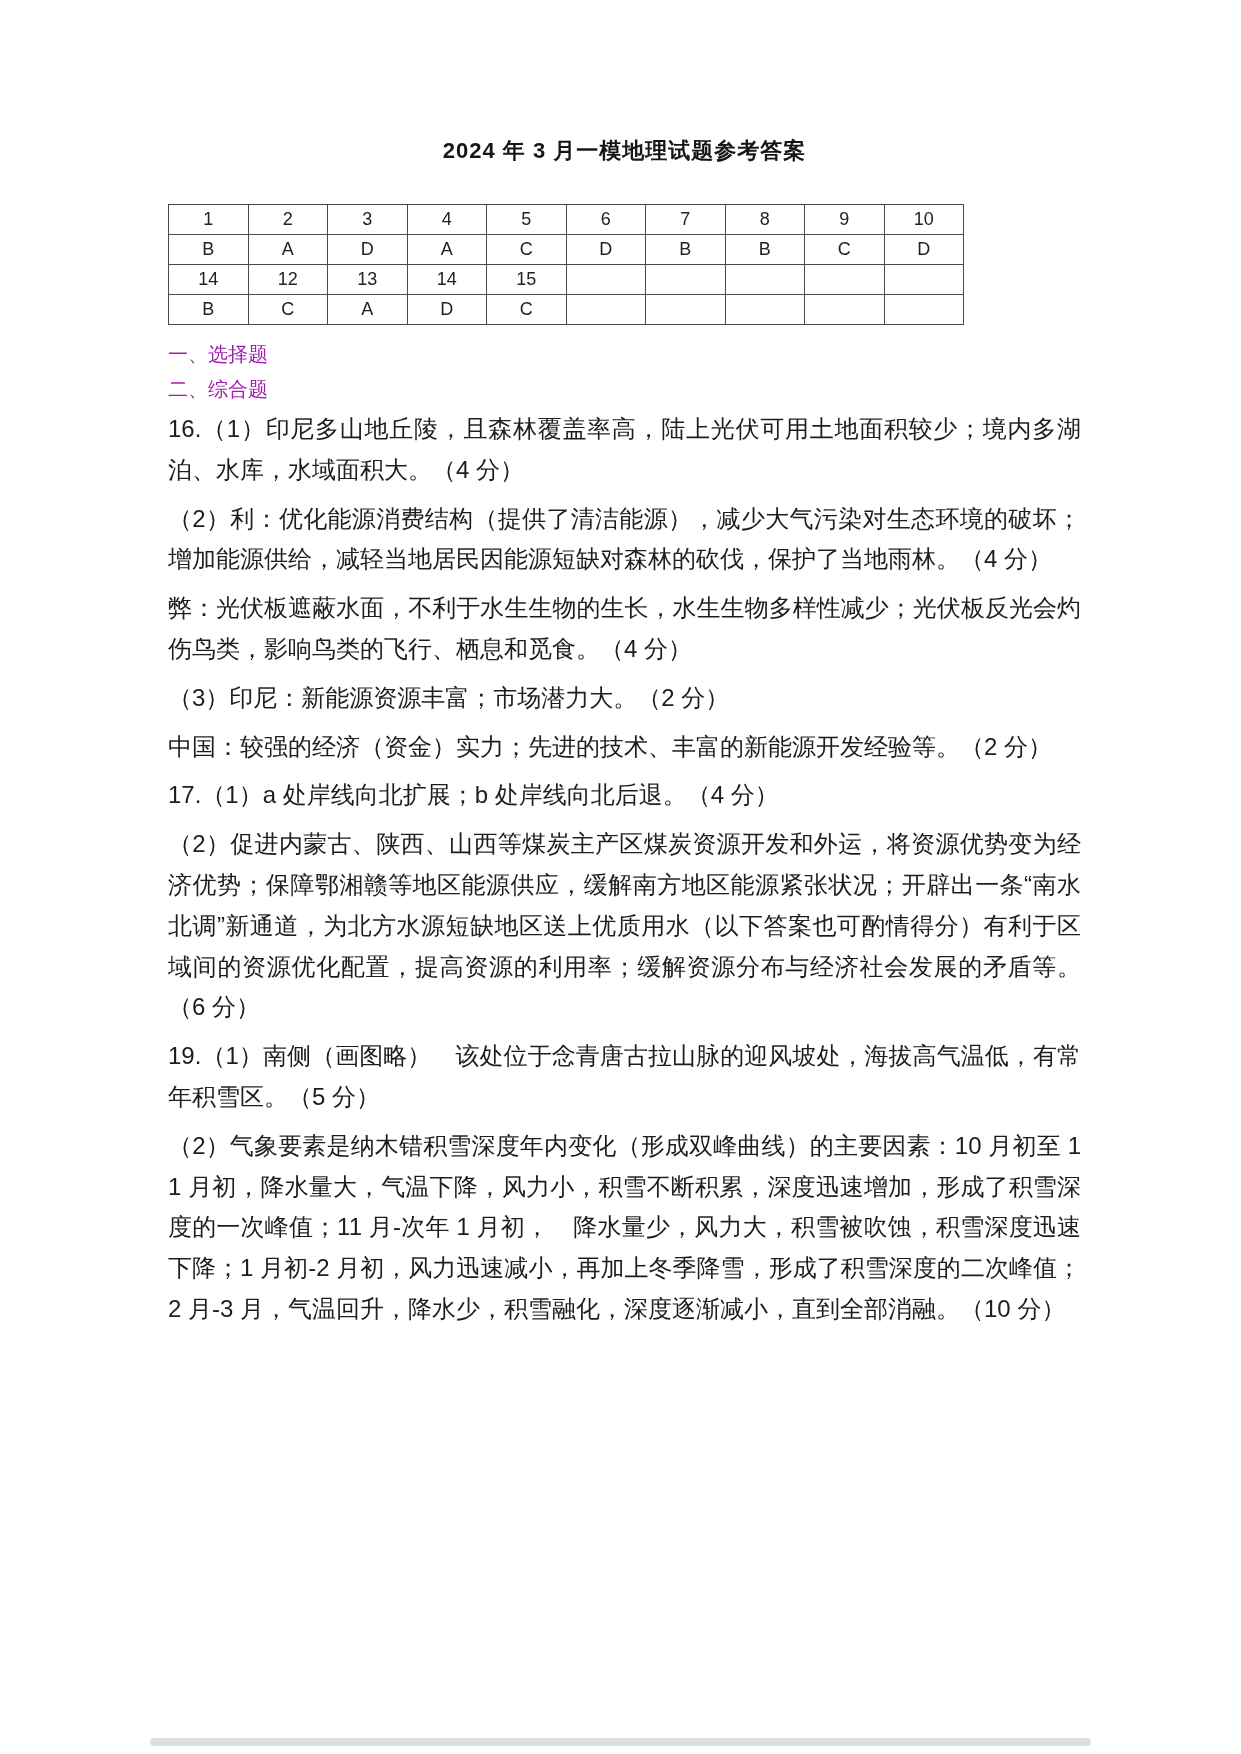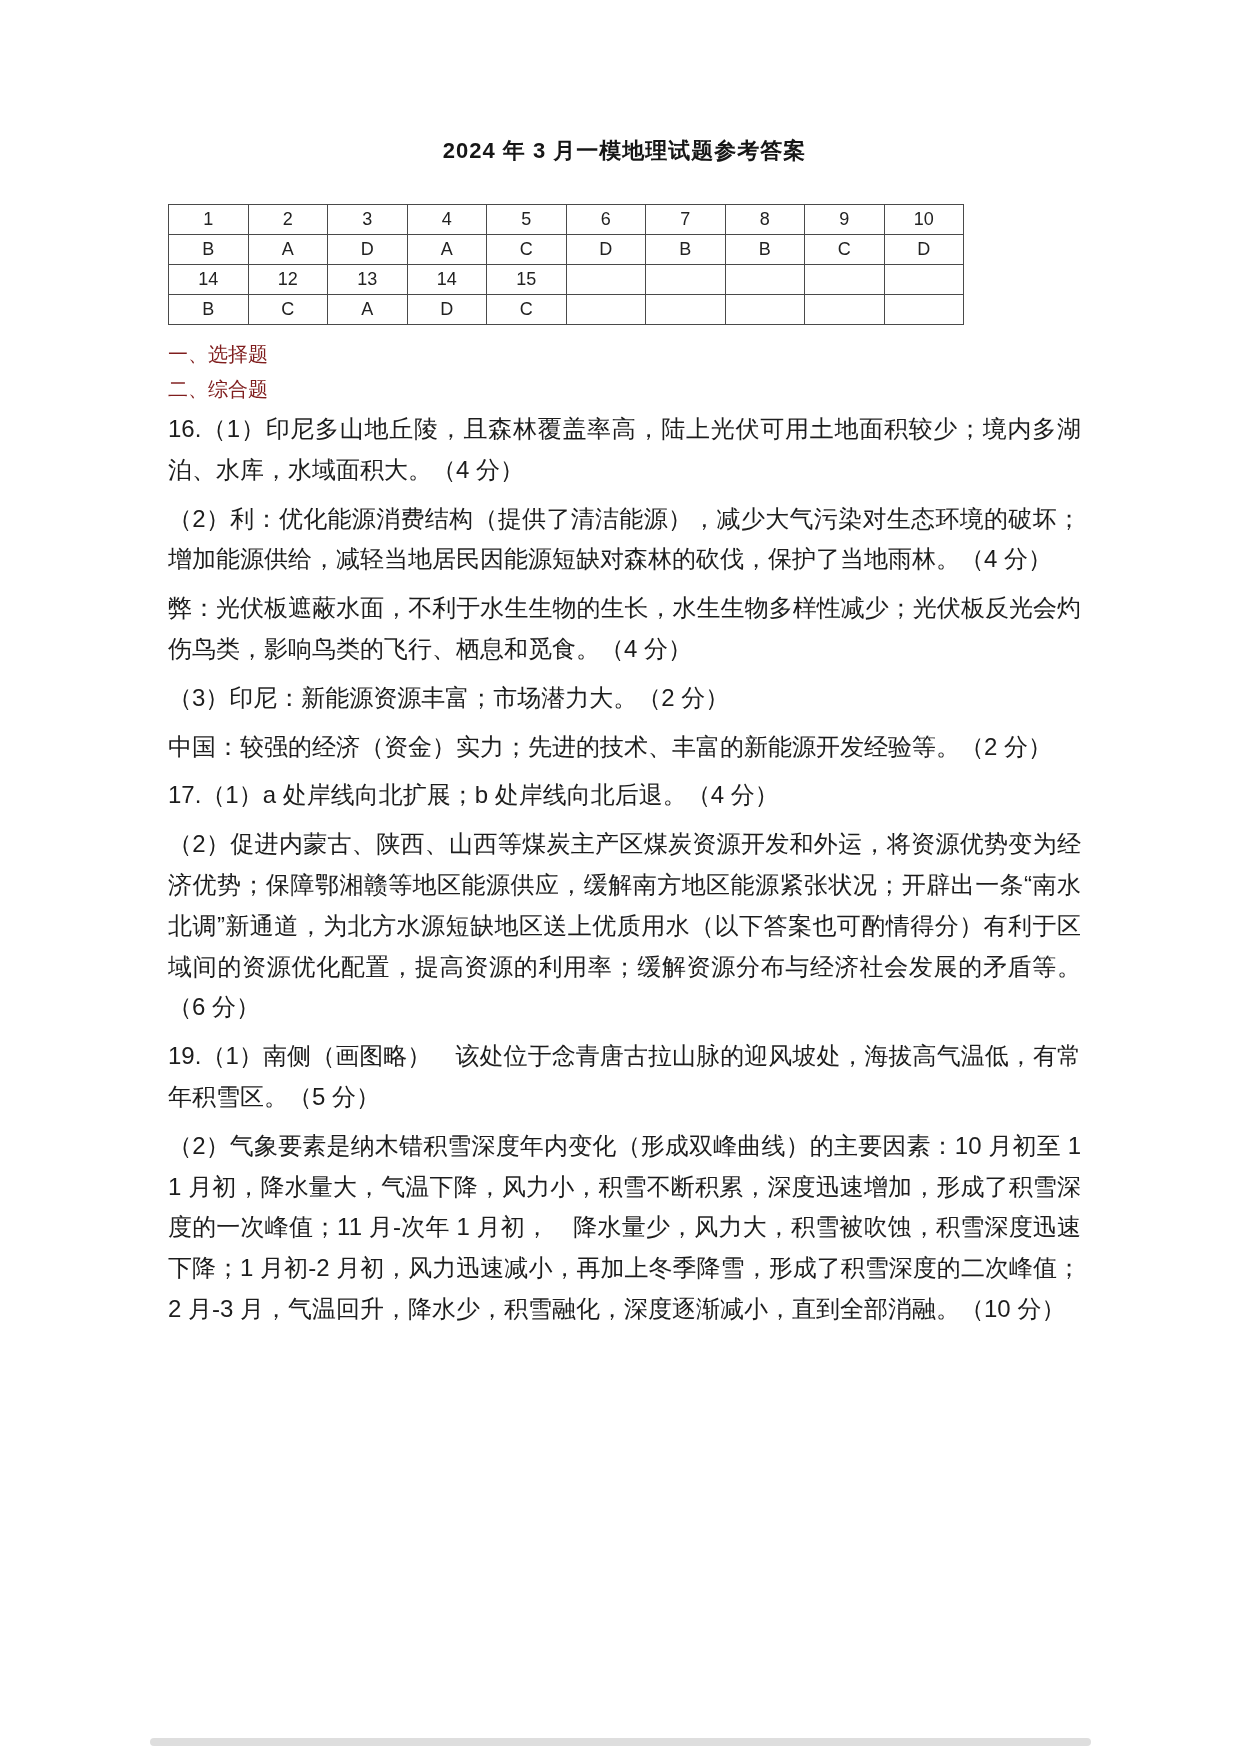--- a/index.html
+++ b/index.html
@@ -37,21 +37,21 @@
     text-align: center;
     vertical-align: middle;
     font-size: 18px;
     color: #222;
     padding: 0;
     overflow: hidden;
   }
   .section-heading {
     font-size: 20px;
     margin: 8px 0 6px 0;
-    color: #7f1d1d;
+    color: #a21caf;
   }
   .para {
     font-size: 24px;
     line-height: 1.7;
     margin: 2px 0 8px 0;
     text-align: justify;
     color: #1d1d1d;
     word-break: break-all;
   }
   .scan-edge {

